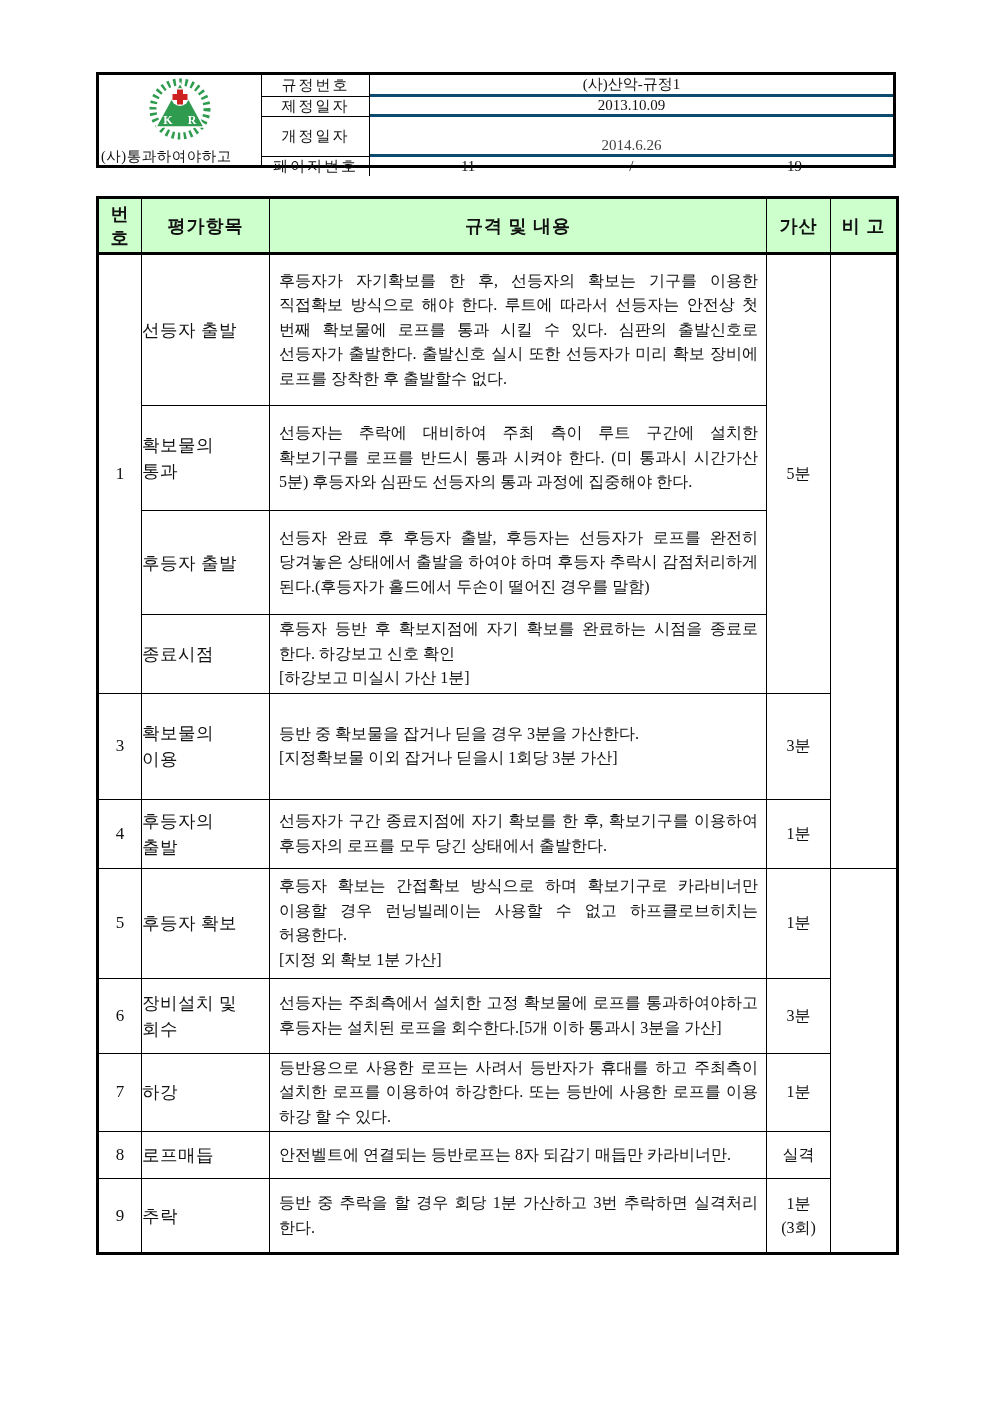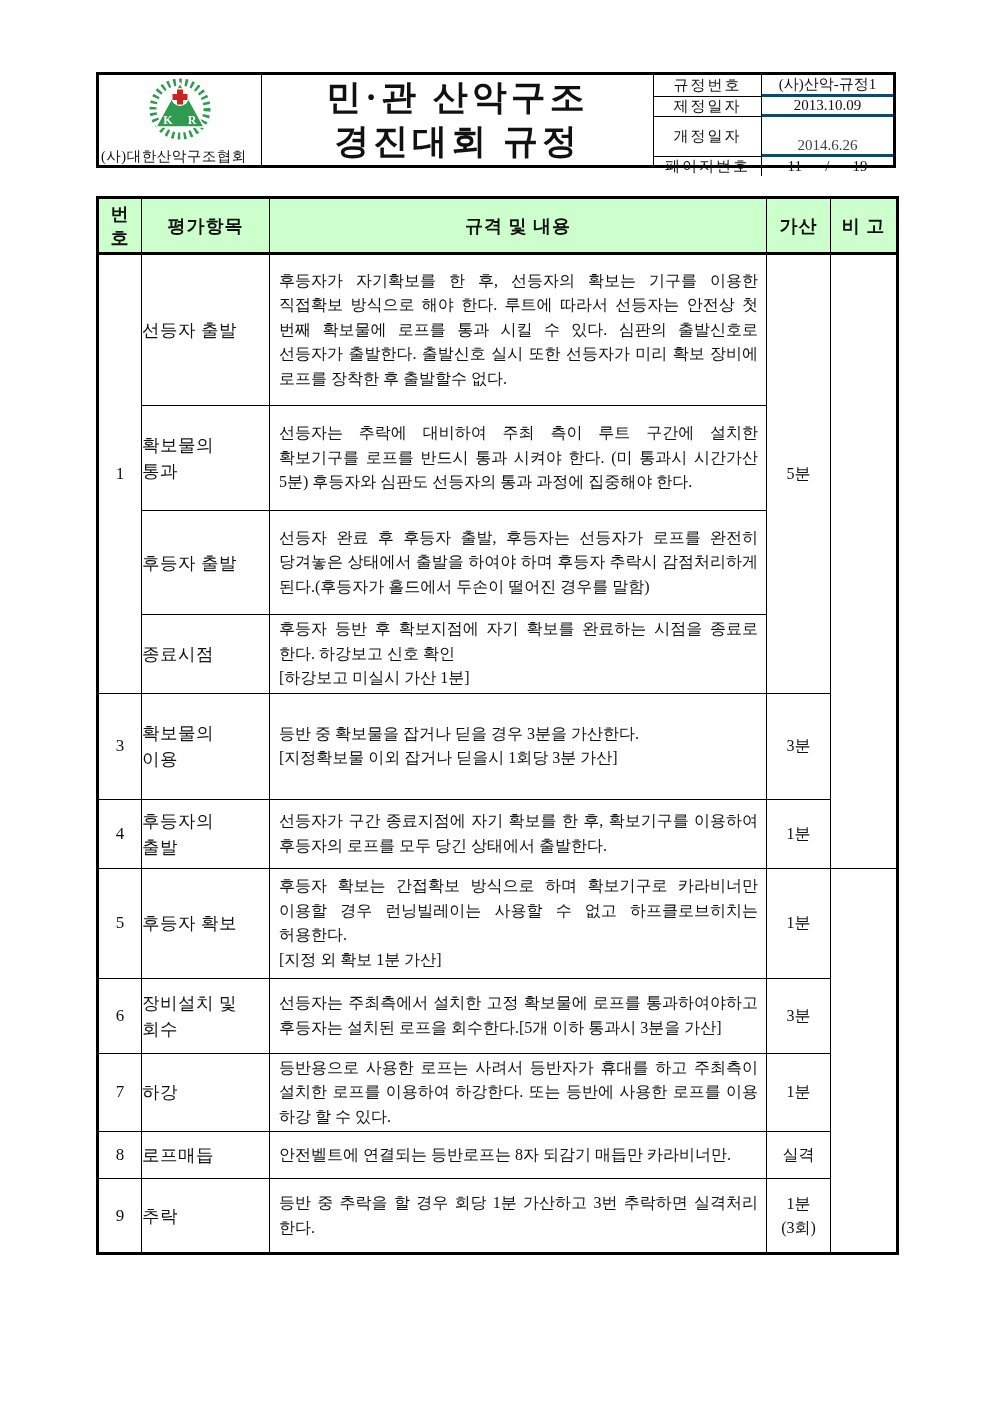--- a/index.html
+++ b/index.html
@@ -89,27 +89,23 @@
         <circle cx="32" cy="32" r="27" fill="none" stroke="#2e9b4f" stroke-width="7" stroke-dasharray="2.5 3.5"></circle>
         <polygon points="32,6 56,50 8,50" fill="#2e9b4f" stroke="#ffffff" stroke-width="1.5"></polygon>
         <circle cx="32" cy="20" r="9" fill="#ffffff"></circle>
         <g fill="#cc2222">
           <rect x="29" y="12.5" width="6" height="15"></rect>
           <rect x="24.5" y="17" width="15" height="6"></rect>
         </g>
         <text x="20" y="47" fill="#ffffff" font-size="12" font-weight="bold" text-anchor="middle" font-family="Liberation Serif, serif">K</text>
         <text x="44" y="47" fill="#ffffff" font-size="12" font-weight="bold" text-anchor="middle" font-family="Liberation Serif, serif">R</text>
       </svg>
-      <div class="org-name">(사)대한산악구조협회</div>
+      <div class="org-name">(사)통과하여야하고</div>
     </div>
 
-    <div class="title-cell">
-      <div class="title-line">민·관 산악구조</div>
-      <div class="title-line">경진대회 규정</div>
-    </div>
 
     <div class="info-grid">
       <div class="info-label">규정번호</div>
       <div class="info-value">(사)산악-규정1</div>
 
       <div class="info-label">제정일자</div>
       <div class="info-value">2013.10.09</div>
 
       <div class="info-label">개정일자</div>
       <div class="info-value val-blue">2014.6.26</div>

